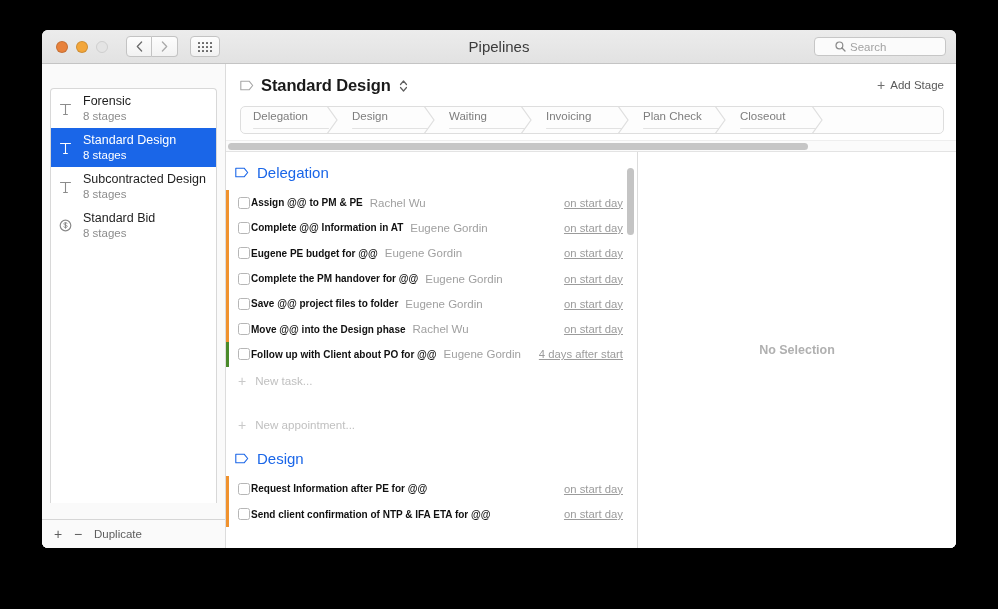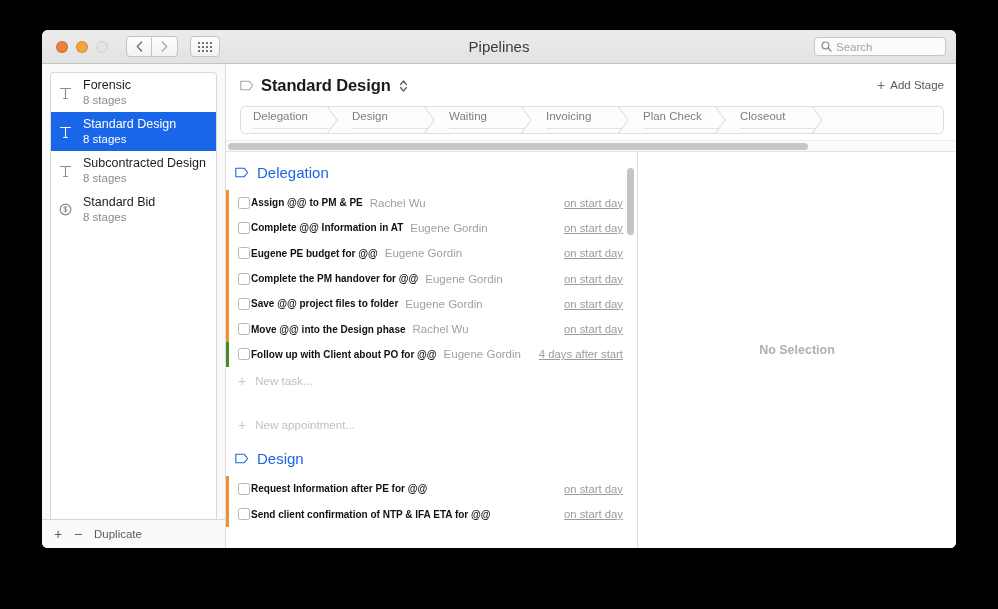--- a/index.html
+++ b/index.html
@@ -72,21 +72,21 @@
     pointer-events: none;
   }
 
   .searchbox {
     margin-left: auto;
     width: 132px; height: 19px;
     background: #fbfbfb;
     border: 1px solid #c6c6c6;
     border-radius: 4px;
     display: flex; align-items: center;
-    padding: 0 6px;
+    padding: 0 20px;
     gap: 4px;
     position: relative; z-index: 2;
   }
   .searchbox .sicon { color:#8a8a8a; display:flex; }
   .searchbox input {
     border: none; outline: none; background: transparent;
     font-family: inherit; font-size: 11.5px; color: #333;
     width: 100%;
   }
   .searchbox input::placeholder { color: #a3a3a3; }
@@ -97,21 +97,21 @@
   
   .sidebar {
     width: 184px;
     flex: 0 0 184px;
     background: #fafafa;
     border-right: 1px solid #dcdcdc;
     display: flex; flex-direction: column;
     padding: 8px 0 0 0;
   }
   .side-inner {
-    margin: 0 8px;
+    margin: 16px 8px;
     border: 1px solid #d8d8d8;
     border-bottom: none;
     border-radius: 4px 4px 0 0;
     background: #fff;
     flex: 1;
     overflow: hidden;
   }
   .side-item {
     display: flex; align-items: center;
     gap: 9px;

